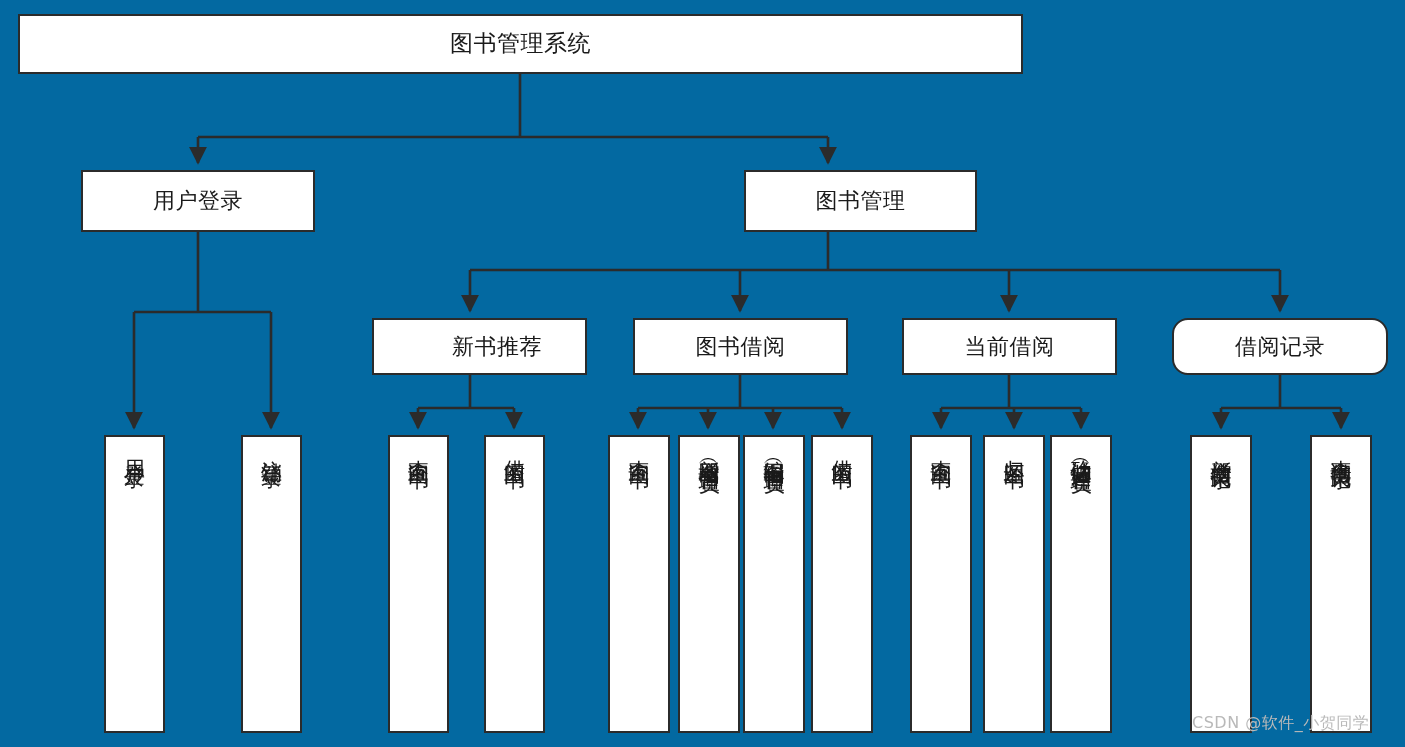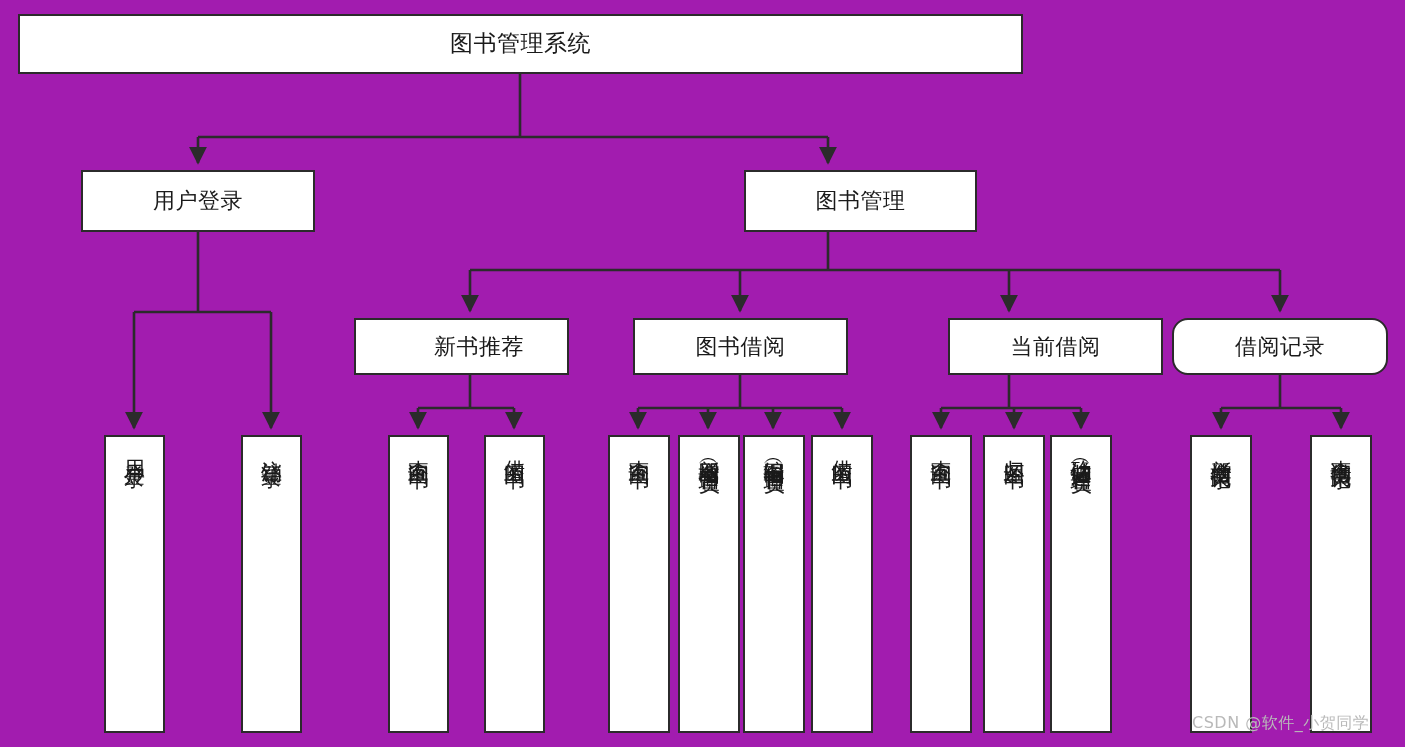--- a/index.html
+++ b/index.html
@@ -8,21 +8,21 @@
     padding: 0;
     background: #ffffff;
   }
   body {
     font-family: "DejaVu Sans", "Liberation Sans", sans-serif;
   }
   #canvas {
     position: relative;
     width: 1405px;
     height: 747px;
-    background: #a21caf;
+    background: #0369a1;
     overflow: hidden;
   }
   #edges {
     position: absolute;
     left: 0;
     top: 0;
     width: 1405px;
     height: 747px;
     pointer-events: none;
   }
@@ -143,27 +143,27 @@
     <span class="lbl">图书管理系统</span>
   </div>
 
   <div class="node horiz" style="left: 81px; top: 170px; width: 234px; height: 62px; border-color: rgb(43, 43, 43); background: rgb(255, 255, 255); color: rgb(26, 26, 26);">
     <span class="lbl">用户登录</span>
   </div>
   <div class="node horiz" style="left: 744px; top: 170px; width: 233px; height: 62px; border-color: rgb(43, 43, 43); background: rgb(255, 255, 255); color: rgb(26, 26, 26);">
     <span class="lbl">图书管理</span>
   </div>
 
-  <div class="node horiz" style="left: 354px; top: 318px; width: 215px; height: 57px; border-color: rgb(43, 43, 43); background: rgb(255, 255, 255); color: rgb(26, 26, 26); padding-left: 35px;">
+  <div class="node horiz" style="left: 372px; top: 318px; width: 215px; height: 57px; border-color: rgb(43, 43, 43); background: rgb(255, 255, 255); color: rgb(26, 26, 26); padding-left: 35px;">
     <span class="lbl">新书推荐</span>
   </div>
   <div class="node horiz" style="left: 633px; top: 318px; width: 215px; height: 57px; border-color: rgb(43, 43, 43); background: rgb(255, 255, 255); color: rgb(26, 26, 26);">
     <span class="lbl">图书借阅</span>
   </div>
-  <div class="node horiz" style="left: 948px; top: 318px; width: 215px; height: 57px; border-color: rgb(43, 43, 43); background: rgb(255, 255, 255); color: rgb(26, 26, 26);">
+  <div class="node horiz" style="left: 902px; top: 318px; width: 215px; height: 57px; border-color: rgb(43, 43, 43); background: rgb(255, 255, 255); color: rgb(26, 26, 26);">
     <span class="lbl">当前借阅</span>
   </div>
   <div class="node horiz" style="left: 1172px; top: 318px; width: 216px; height: 57px; border-color: rgb(43, 43, 43); background: rgb(255, 255, 255); color: rgb(26, 26, 26); border-radius: 16px;">
     <span class="lbl">借阅记录</span>
   </div>
 
   <div class="node vert" style="left: 104px; top: 435px; width: 61px; height: 298px; border-color: rgb(43, 43, 43); background: rgb(255, 255, 255); color: rgb(26, 26, 26);">
     <span class="lbl">用户登录</span>
   </div>
   <div class="node vert" style="left: 241px; top: 435px; width: 61px; height: 298px; border-color: rgb(43, 43, 43); background: rgb(255, 255, 255); color: rgb(26, 26, 26);">

